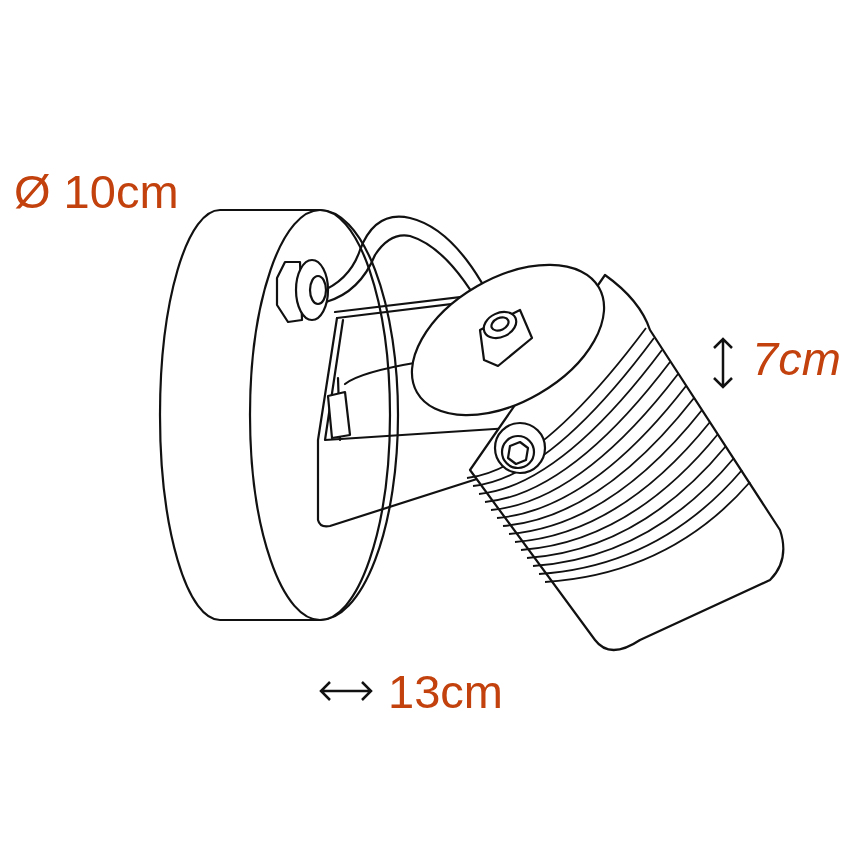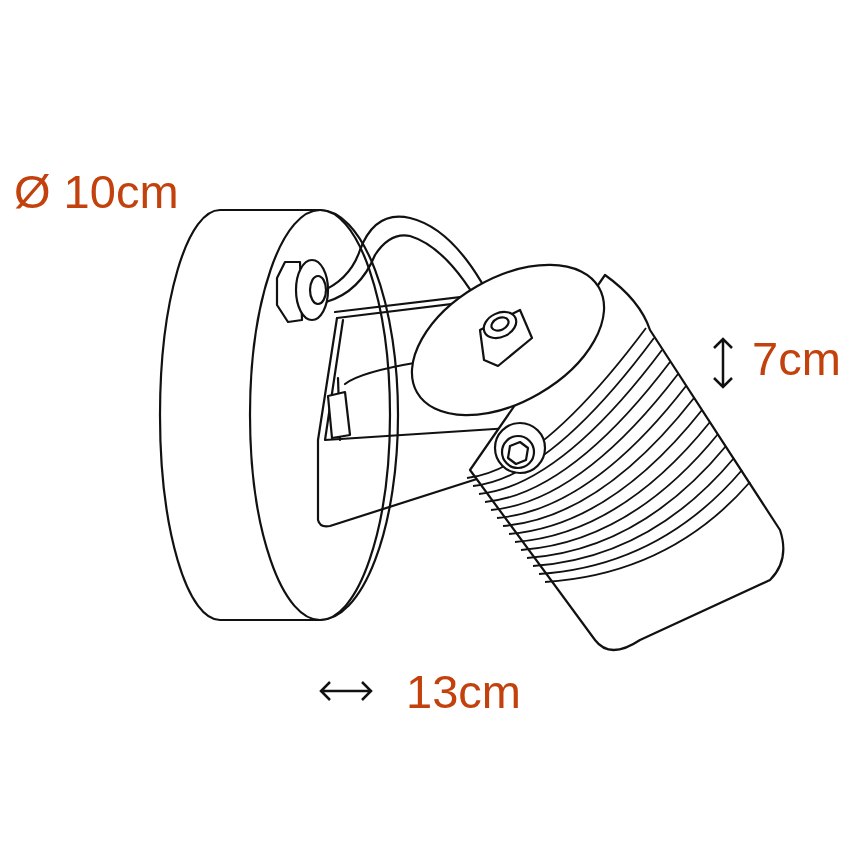--- a/index.html
+++ b/index.html
@@ -6,22 +6,22 @@
   body { width: 868px; height: 868px; position: relative; overflow: hidden; }
   .label {
     position: absolute;
     font-family: "Liberation Sans", sans-serif;
     color: #c2410c;
     font-size: 47px;
     line-height: 1;
     white-space: nowrap;
   }
   #lbl-diameter { left: 14px; top: 168px; }
-  #lbl-height { left: 752px; top: 335px; }
-  #lbl-width { left: 388px; top: 668px; margin-left: 18px; }
+  #lbl-height { left: 752px; top: 335px; font-style: italic; }
+  #lbl-width { left: 388px; top: 668px; }
   #arrow-width { position: absolute; left: 318px; top: 678px; }
   #arrow-height { position: absolute; left: 710px; top: 336px; }
   svg.drawing { position: absolute; left: 0; top: 0; }
   .ln { fill: #fff; stroke: #111; stroke-width: 2.2; stroke-linejoin: round; stroke-linecap: round; }
   .nf { fill: none; stroke: #111; stroke-width: 2.2; stroke-linejoin: round; stroke-linecap: round; }
   .thin { fill: none; stroke: #111; stroke-width: 1.8; }
 </style>
 </head>
 <body>
 

